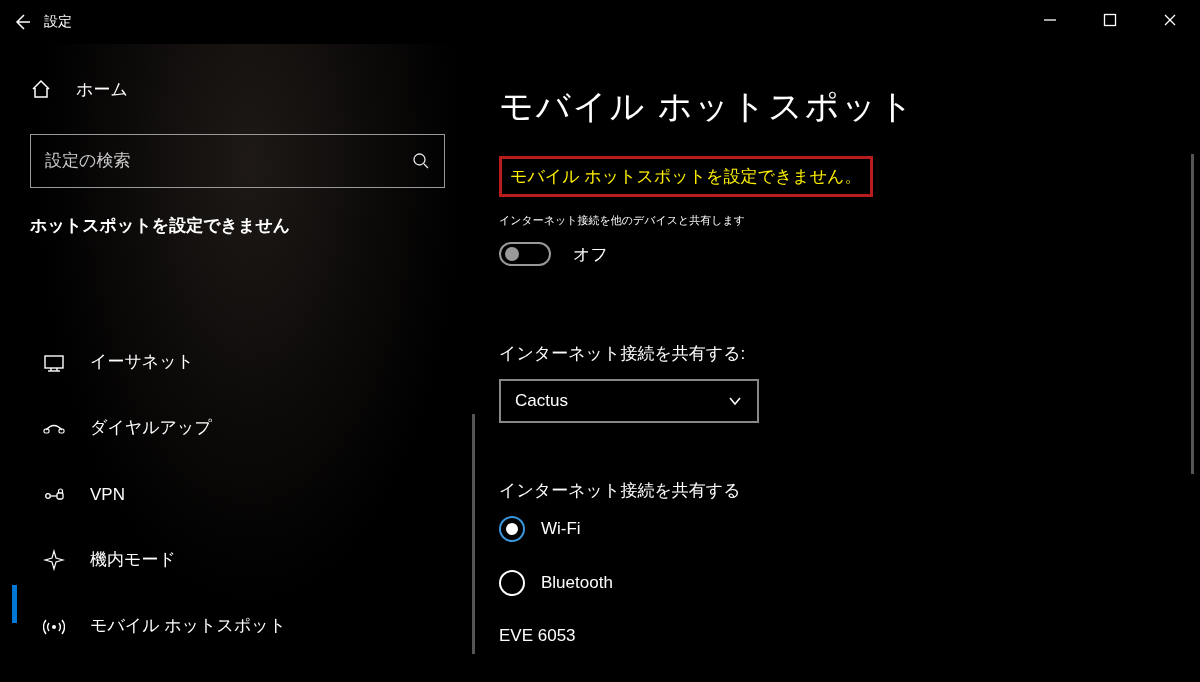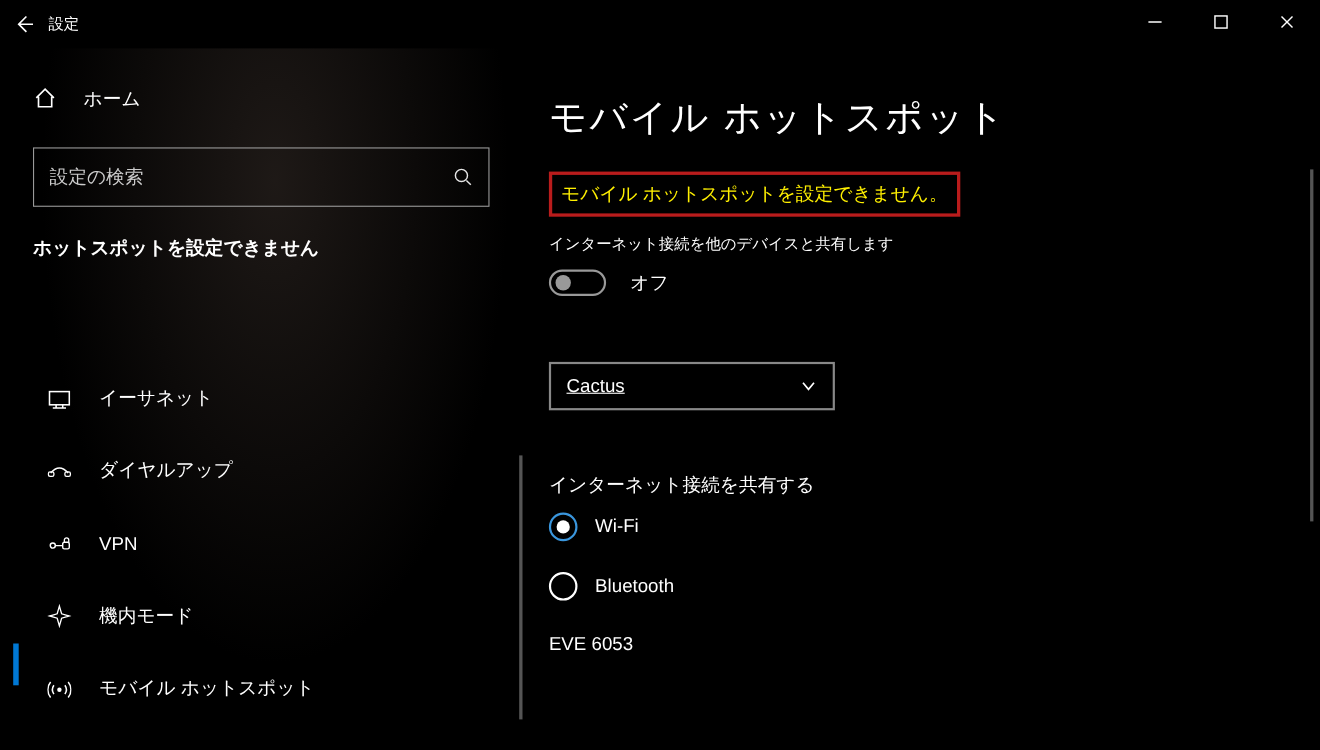--- a/index.html
+++ b/index.html
@@ -150,27 +150,27 @@
   border: 3px solid #b91c1c;
   padding: 6px 8px;
   display: inline-block;
   margin-bottom: 16px;
 }
 .error-text {
   color: #fff000;
   font-size: 17px;
 }
 .subtext {
-  font-size: 14px;
+  font-size: 11px;
   margin-bottom: 14px;
 }
 .toggle-row {
   display: flex;
   align-items: center;
-  margin-bottom: 60px;
+  margin-bottom: 76px;
 }
 .toggle {
   width: 52px;
   height: 24px;
   border: 2px solid #999;
   border-radius: 14px;
   position: relative;
   cursor: pointer;
 }
 .toggle .knob {
@@ -193,21 +193,20 @@
 .select {
   width: 260px;
   height: 44px;
   border: 2px solid #888;
   display: flex;
   align-items: center;
   justify-content: space-between;
   padding: 0 14px;
   cursor: pointer;
   margin-bottom: 56px;
-  text-decoration: underline;
 }
 .select-value { font-size: 17px; }
 .radio-row {
   display: flex;
   align-items: center;
   margin-bottom: 28px;
   cursor: pointer;
   text-align: right;
 }
 .radio-outer {
@@ -343,20 +342,21 @@
       <span class="error-text">モバイル ホットスポットを設定できません。</span>
     </div>
     <div class="subtext">インターネット接続を他のデバイスと共有します</div>
     <div class="toggle-row">
       <div class="toggle">
         <div class="knob"></div>
       </div>
       <span class="toggle-label">オフ</span>
     </div>
 
+    <div class="section-lbl">インターネット接続を共有する:</div>
     <div class="select">
       <span class="select-value">Cactus</span>
       <svg width="16" height="16" viewBox="0 0 16 16">
           <path d="M3 5 L8 11 L13 5" stroke="#fff" stroke-width="1.5" fill="none"></path>
         </svg>
     </div>
 
     <div class="section-lbl">インターネット接続を共有する</div>
     <div class="radio-row">
       <div class="radio-outer selected">

